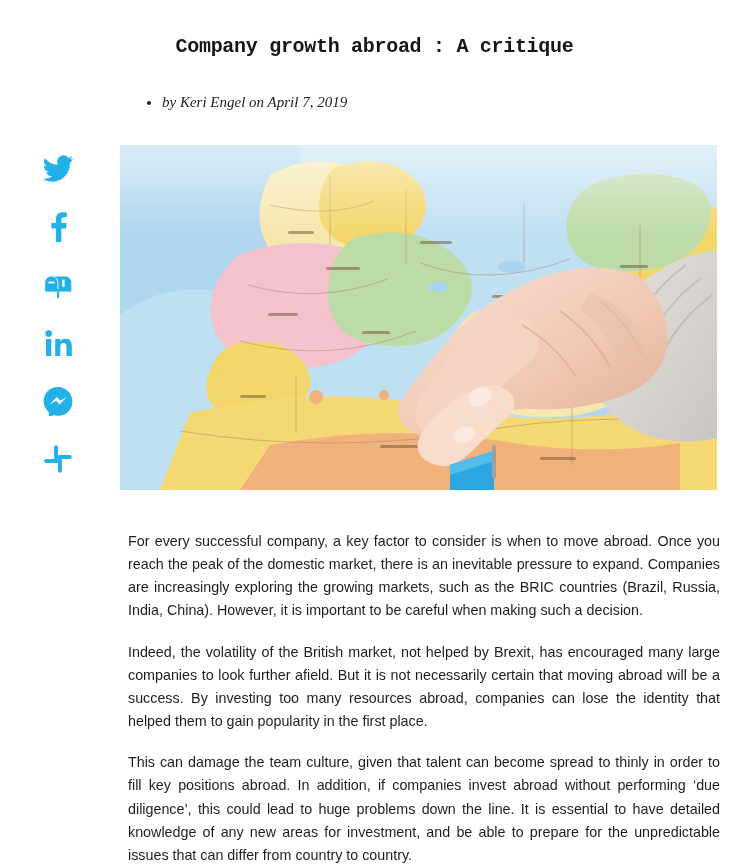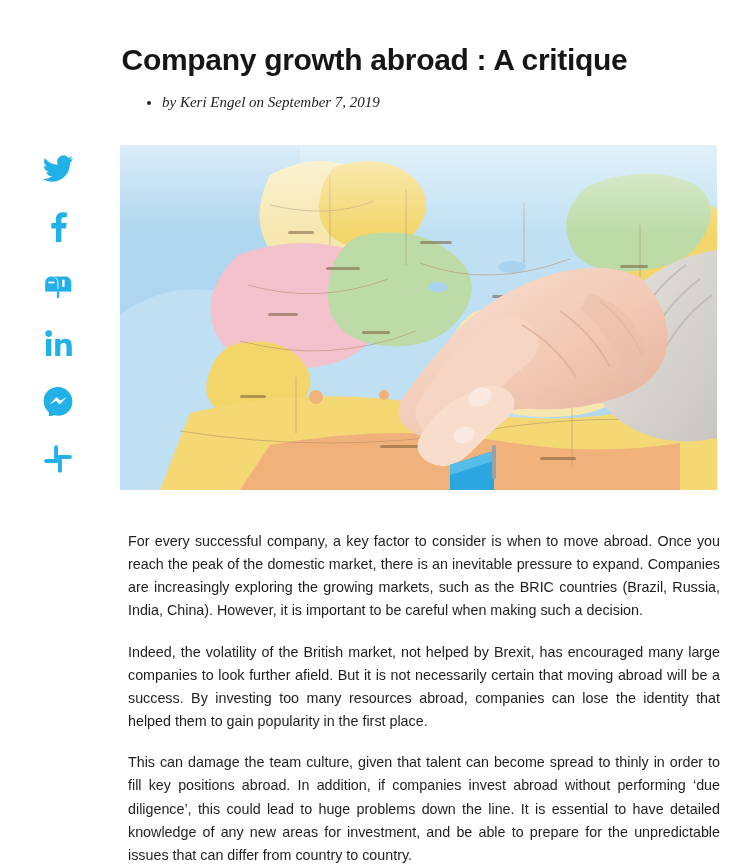--- a/index.html
+++ b/index.html
@@ -17,22 +17,22 @@
     overflow: hidden;
   }
 
   
   .article-title {
     position: absolute;
     left: 0;
     top: 22px;
     width: 749px;
     text-align: center;
-    font-family: Liberation Sans, sans-serif;
-    font-size: 30px;
+    font-family: Liberation Mono, monospace;
+    font-size: 20px;
     font-weight: 700;
     letter-spacing: -0.3px;
     color: #16161a;
     line-height: 1.2;
   }
 
   
   .byline-wrap {
     position: absolute;
     left: 120px;
@@ -106,21 +106,21 @@
   }
   .body-copy p:last-child { margin-bottom: 0; }
 </style>
 </head>
 <body>
 
 <h1 class="article-title">Company growth abroad : A critique</h1>
 
 <div class="byline-wrap">
   <ul class="byline-list">
-    <li>by Keri Engel on September 7, 2019</li>
+    <li>by Keri Engel on April 7, 2019</li>
   </ul>
 </div>
 
 <div class="share-rail">
 
   <div class="share-btn">
     <svg width="32" height="28" viewBox="0 0 32 28" aria-hidden="true">
       <path fill="#21b0e8" d="M31 3.6c-1.1.5-2.3.85-3.55 1A6.2 6.2 0 0 0 30.16 1.2a12.4 12.4 0 0 1-3.93 1.5A6.19 6.19 0 0 0 15.5 8.35c0 .48.05.95.16 1.4A17.56 17.56 0 0 1 2.9 3.28a6.2 6.2 0 0 0 1.92 8.26 6.14 6.14 0 0 1-2.8-.77v.08a6.19 6.19 0 0 0 4.96 6.07 6.2 6.2 0 0 1-2.79.1 6.2 6.2 0 0 0 5.78 4.3 12.42 12.42 0 0 1-7.69 2.65c-.5 0-1-.03-1.48-.09a17.52 17.52 0 0 0 9.49 2.78c11.39 0 17.61-9.43 17.61-17.61l-.02-.8A12.57 12.57 0 0 0 31 3.6z"></path>
     </svg>
   </div>

